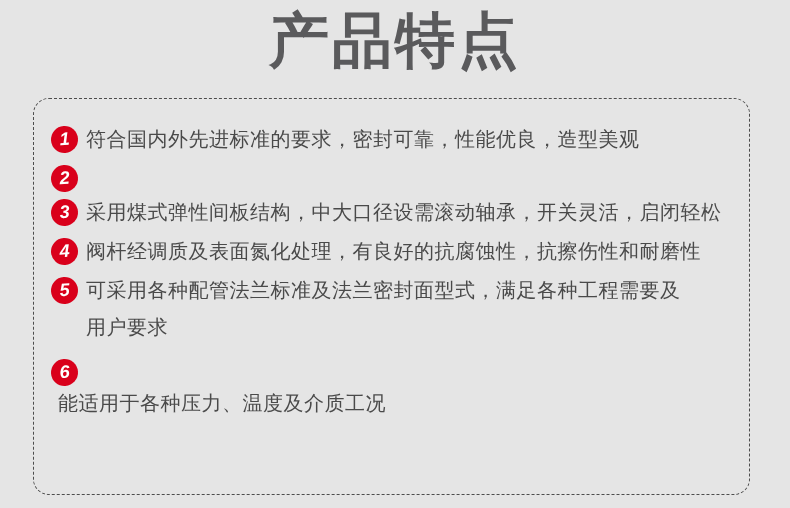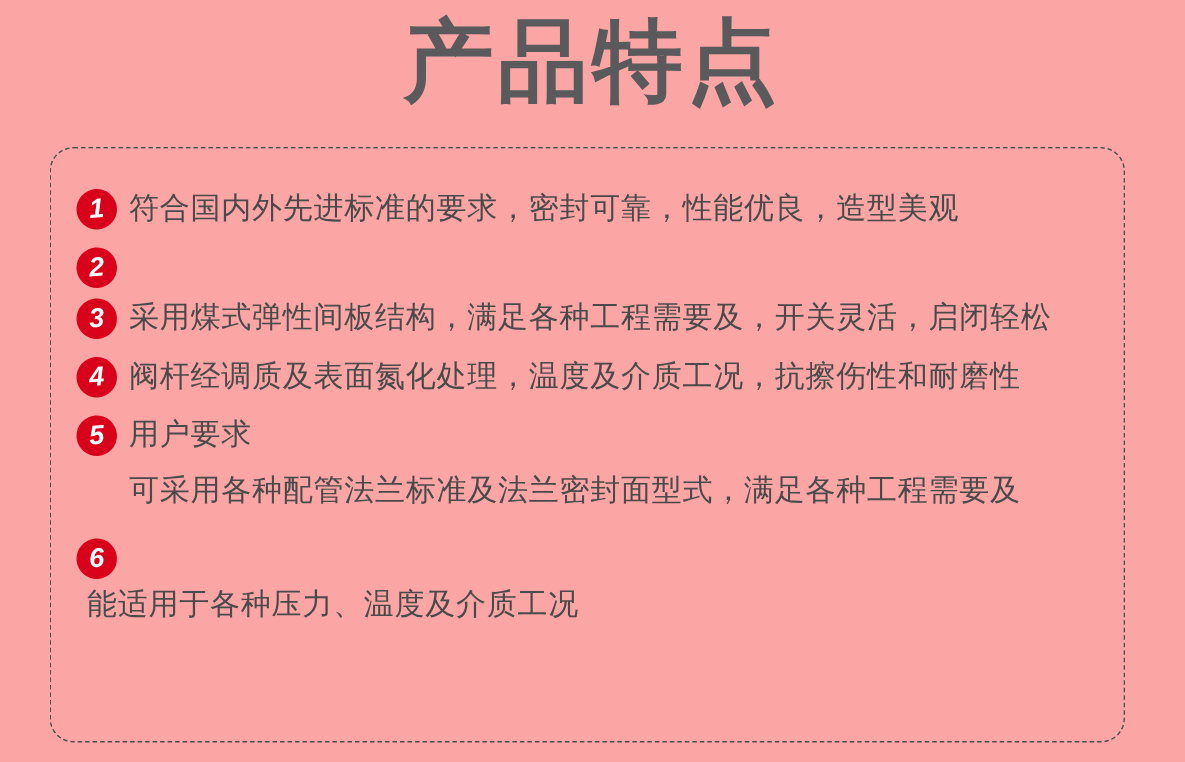--- a/index.html
+++ b/index.html
@@ -5,21 +5,21 @@
   html, body {
     margin: 0;
     padding: 0;
     background: #ffffff;
     font-family: "Liberation Sans", sans-serif;
   }
   .page {
     position: relative;
     width: 790px;
     height: 508px;
-    background: #fca5a5;
+    background: #e5e5e5;
     overflow: hidden;
   }
   .page-title {
     margin: 0;
     padding-top: 10px;
     text-align: center;
     font-size: 60px;
     line-height: 62px;
     font-weight: 700;
     letter-spacing: 3px;
@@ -91,36 +91,36 @@
       </div>
     </div>
 
     <div class="feature-item">
       <span class="badge">2</span>
     </div>
 
     <div class="feature-item">
       <span class="badge">3</span>
       <div class="feature-text">
-        <div class="feature-line">采用煤式弹性间板结构，满足各种工程需要及，开关灵活，启闭轻松</div>
+        <div class="feature-line">采用煤式弹性间板结构，中大口径设需滚动轴承，开关灵活，启闭轻松</div>
       </div>
     </div>
 
     <div class="feature-item">
       <span class="badge">4</span>
       <div class="feature-text">
-        <div class="feature-line">阀杆经调质及表面氮化处理，温度及介质工况，抗擦伤性和耐磨性</div>
+        <div class="feature-line">阀杆经调质及表面氮化处理，有良好的抗腐蚀性，抗擦伤性和耐磨性</div>
       </div>
     </div>
 
     <div class="feature-item">
       <span class="badge">5</span>
       <div class="feature-text">
+        <div class="feature-line">可采用各种配管法兰标准及法兰密封面型式，满足各种工程需要及</div>
         <div class="feature-line">用户要求</div>
-        <div class="feature-line">可采用各种配管法兰标准及法兰密封面型式，满足各种工程需要及</div>
       </div>
     </div>
 
     <div class="feature-item extra-gap">
       <span class="badge">6</span>
       <div class="feature-text">
         <div class="feature-line outdent">能适用于各种压力、温度及介质工况</div>
       </div>
     </div>
 

